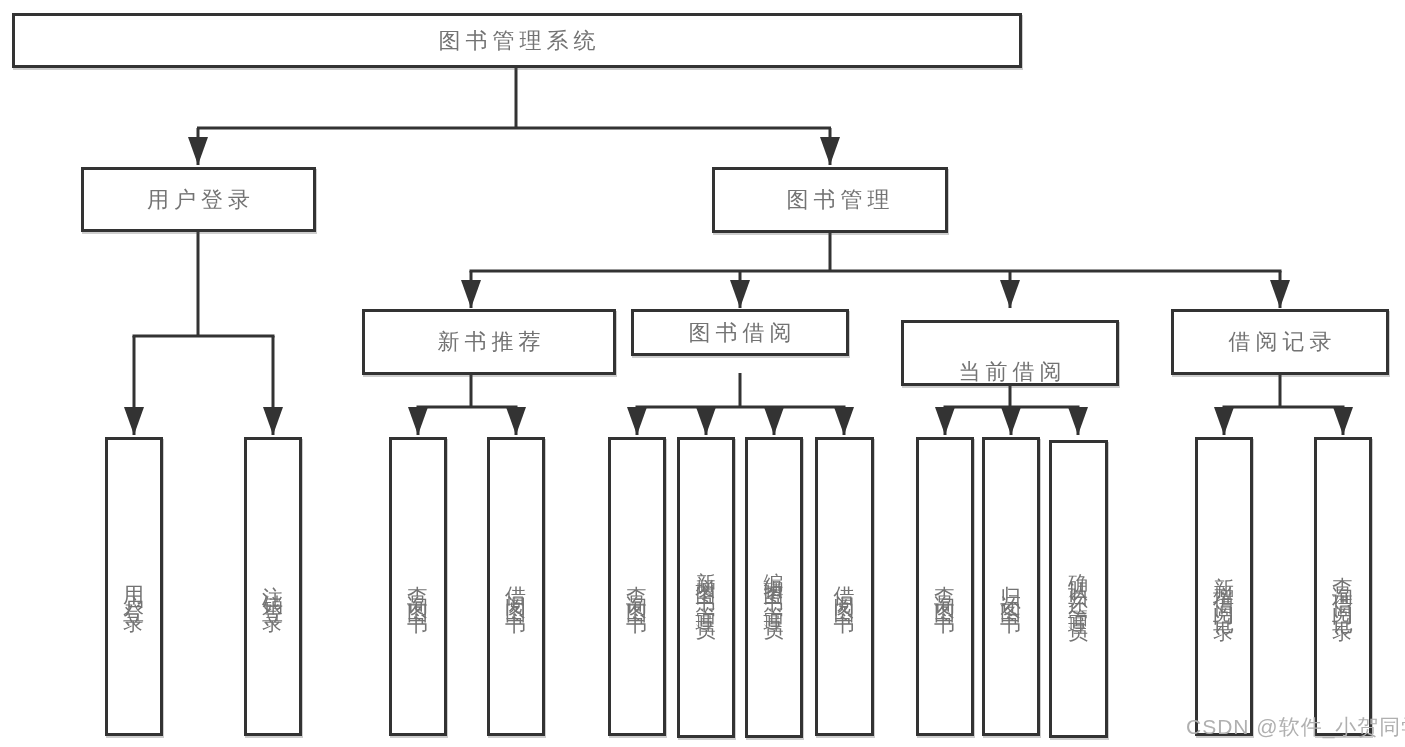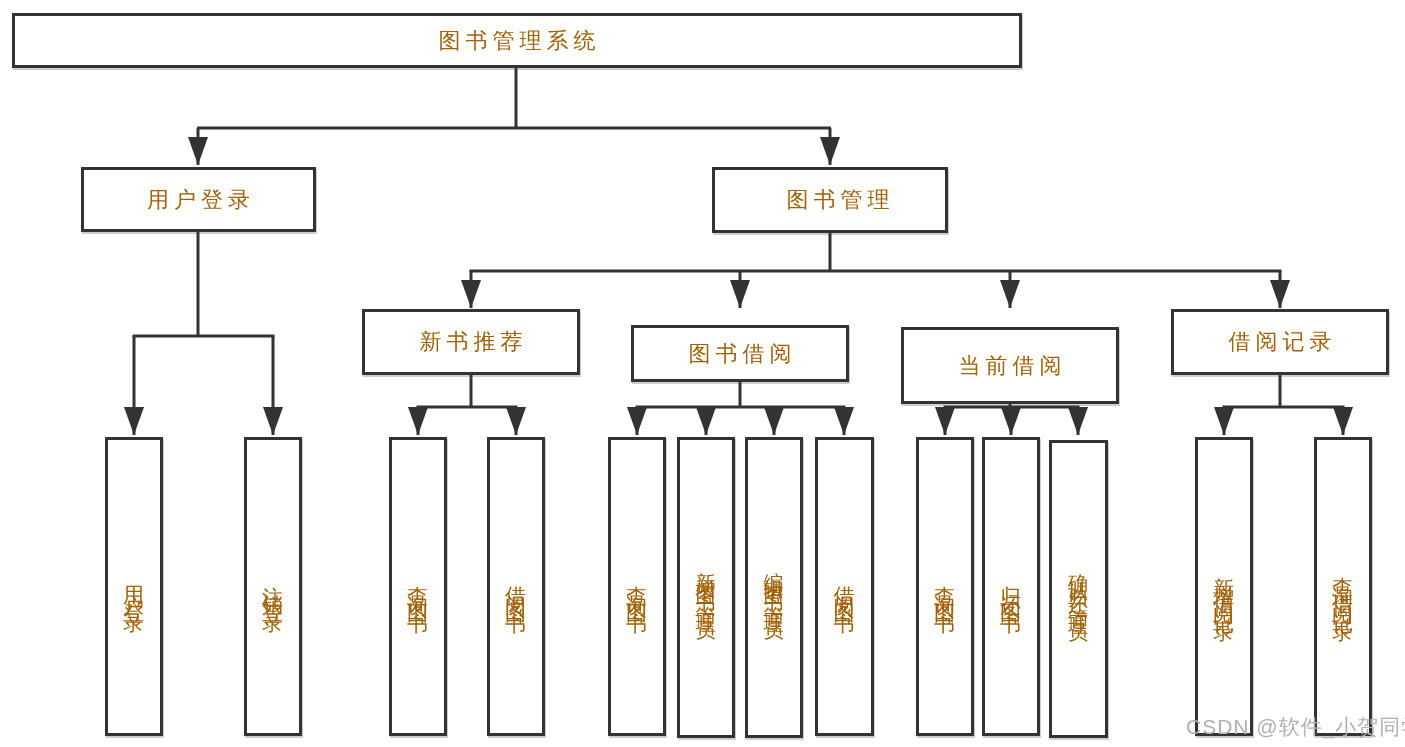--- a/index.html
+++ b/index.html
@@ -18,21 +18,21 @@
   }
   .box {
     position: absolute;
     box-sizing: border-box;
     background: #ffffff;
     border: 3px solid #333333;
     box-shadow: 1px 2px 0 rgba(80,80,80,0.28);
     display: flex;
     align-items: center;
     justify-content: center;
-    color: #a16207;
+    color: #737373;
     z-index: 2;
   }
   .h-label {
     font-size: 22px;
     letter-spacing: 5px;
     text-indent: 5px; 
     white-space: nowrap;
     line-height: 1;
   }
   .v-label {
@@ -113,27 +113,27 @@
     <span class="h-label">图书管理系统</span>
   </div>
 
   <div class="box" style="left:81px; top:167px; width:235px; height:65px;">
     <span class="h-label">用户登录</span>
   </div>
   <div class="box" style="left:712px; top:167px; width:236px; height:66px;padding-left:16px;">
     <span class="h-label">图书管理</span>
   </div>
 
-  <div class="box" style="left:362px; top:309px; width:218px; height:66px;">
+  <div class="box" style="left:362px; top:309px; width:254px; height:66px;">
     <span class="h-label">新书推荐</span>
   </div>
-  <div class="box" style="left:631px; top:309px; width:218px; height:57px;margin-top:16px;">
+  <div class="box" style="left:631px; top:309px; width:218px; height:47px;">
     <span class="h-label">图书借阅</span>
   </div>
-  <div class="box" style="left:901px; top:327px; width:218px; height:77px;">
+  <div class="box" style="left:901px; top:320px; width:218px; height:66px;align-items:flex-end;">
     <span class="h-label">当前借阅</span>
   </div>
   <div class="box" style="left:1171px; top:309px; width:218px; height:66px;">
     <span class="h-label">借阅记录</span>
   </div>
 
   <div class="box" style="left:105px; top:437px; width:58px; height:299px;">
     <span class="v-label">用户登录</span>
   </div>
   <div class="box" style="left:244px; top:437px; width:58px; height:299px;">

